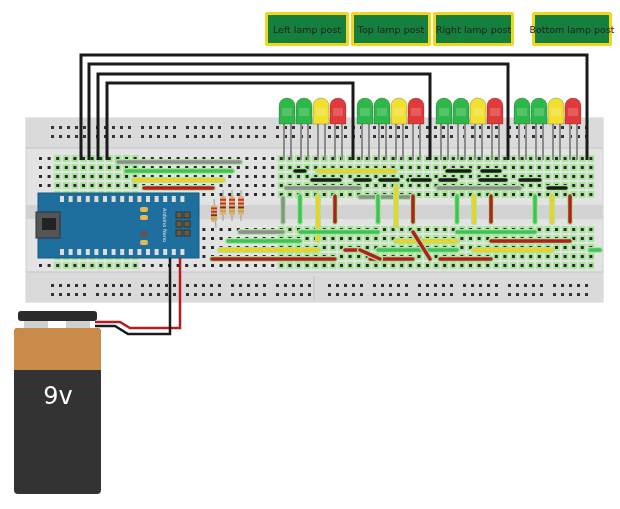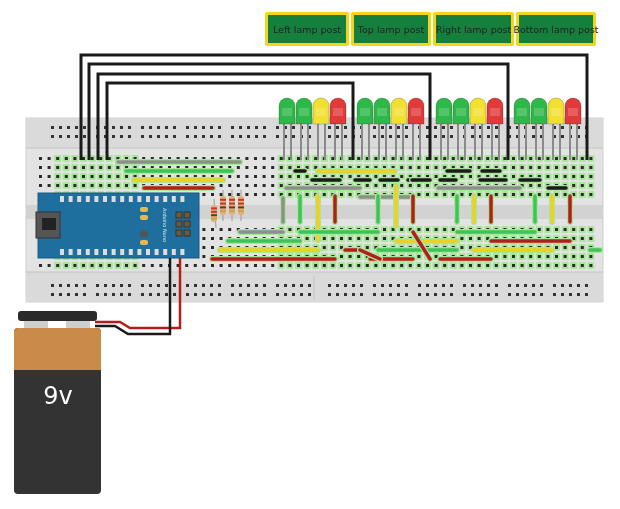--- a/index.html
+++ b/index.html
@@ -1644,16 +1644,16 @@
 
   <div class="label-box" style="left:265px; width:84px;">
       <span>Left lamp post</span>
     </div>
   <div class="label-box" style="left:433px; width:81px;">
       <span>Right lamp post</span>
     </div>
   <div class="label-box" style="left:351px; width:80px;">
       <span>Top lamp post</span>
     </div>
-  <div class="label-box" style="left:516px; width:80px;">
+  <div class="label-box" style="left:532px; width:80px;">
       <span>Bottom lamp post</span>
     </div>
 </div>
 
 </body></html>

